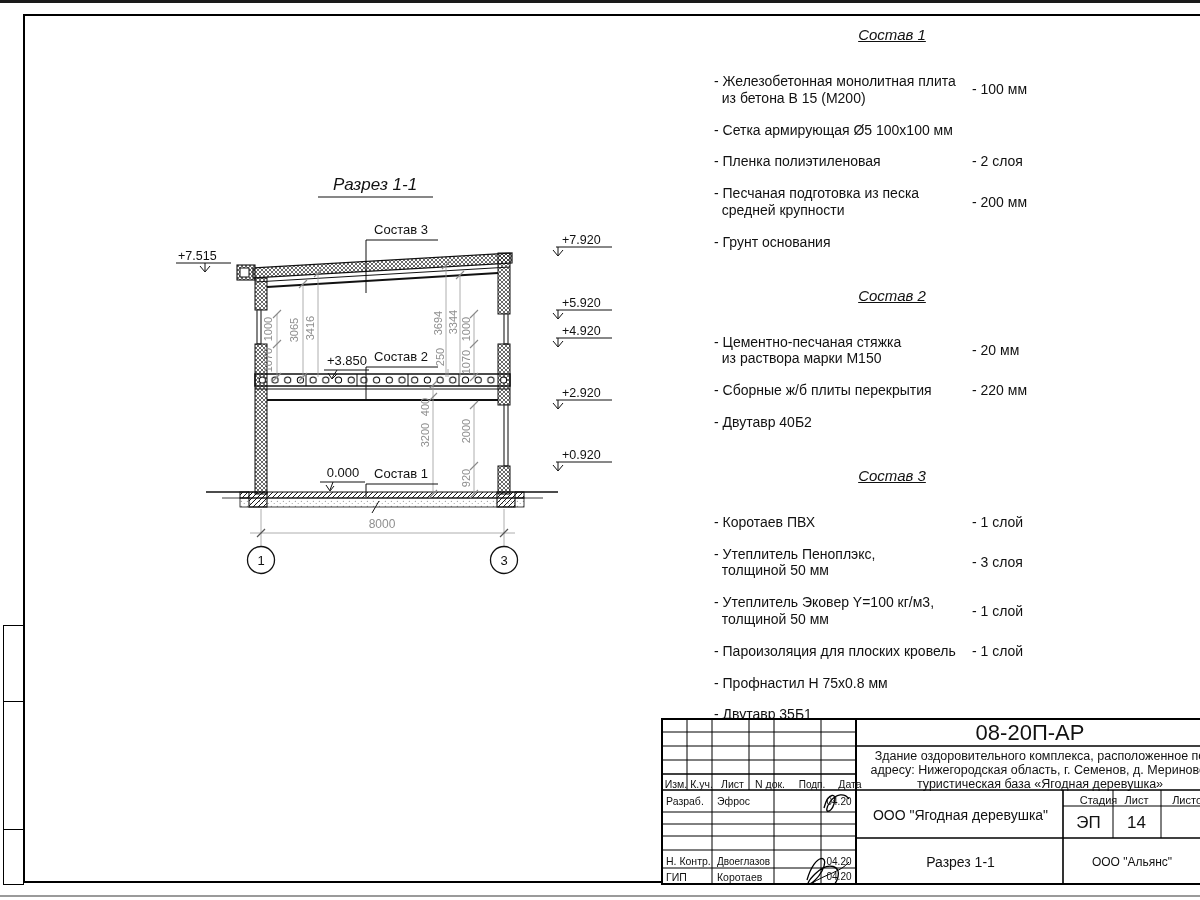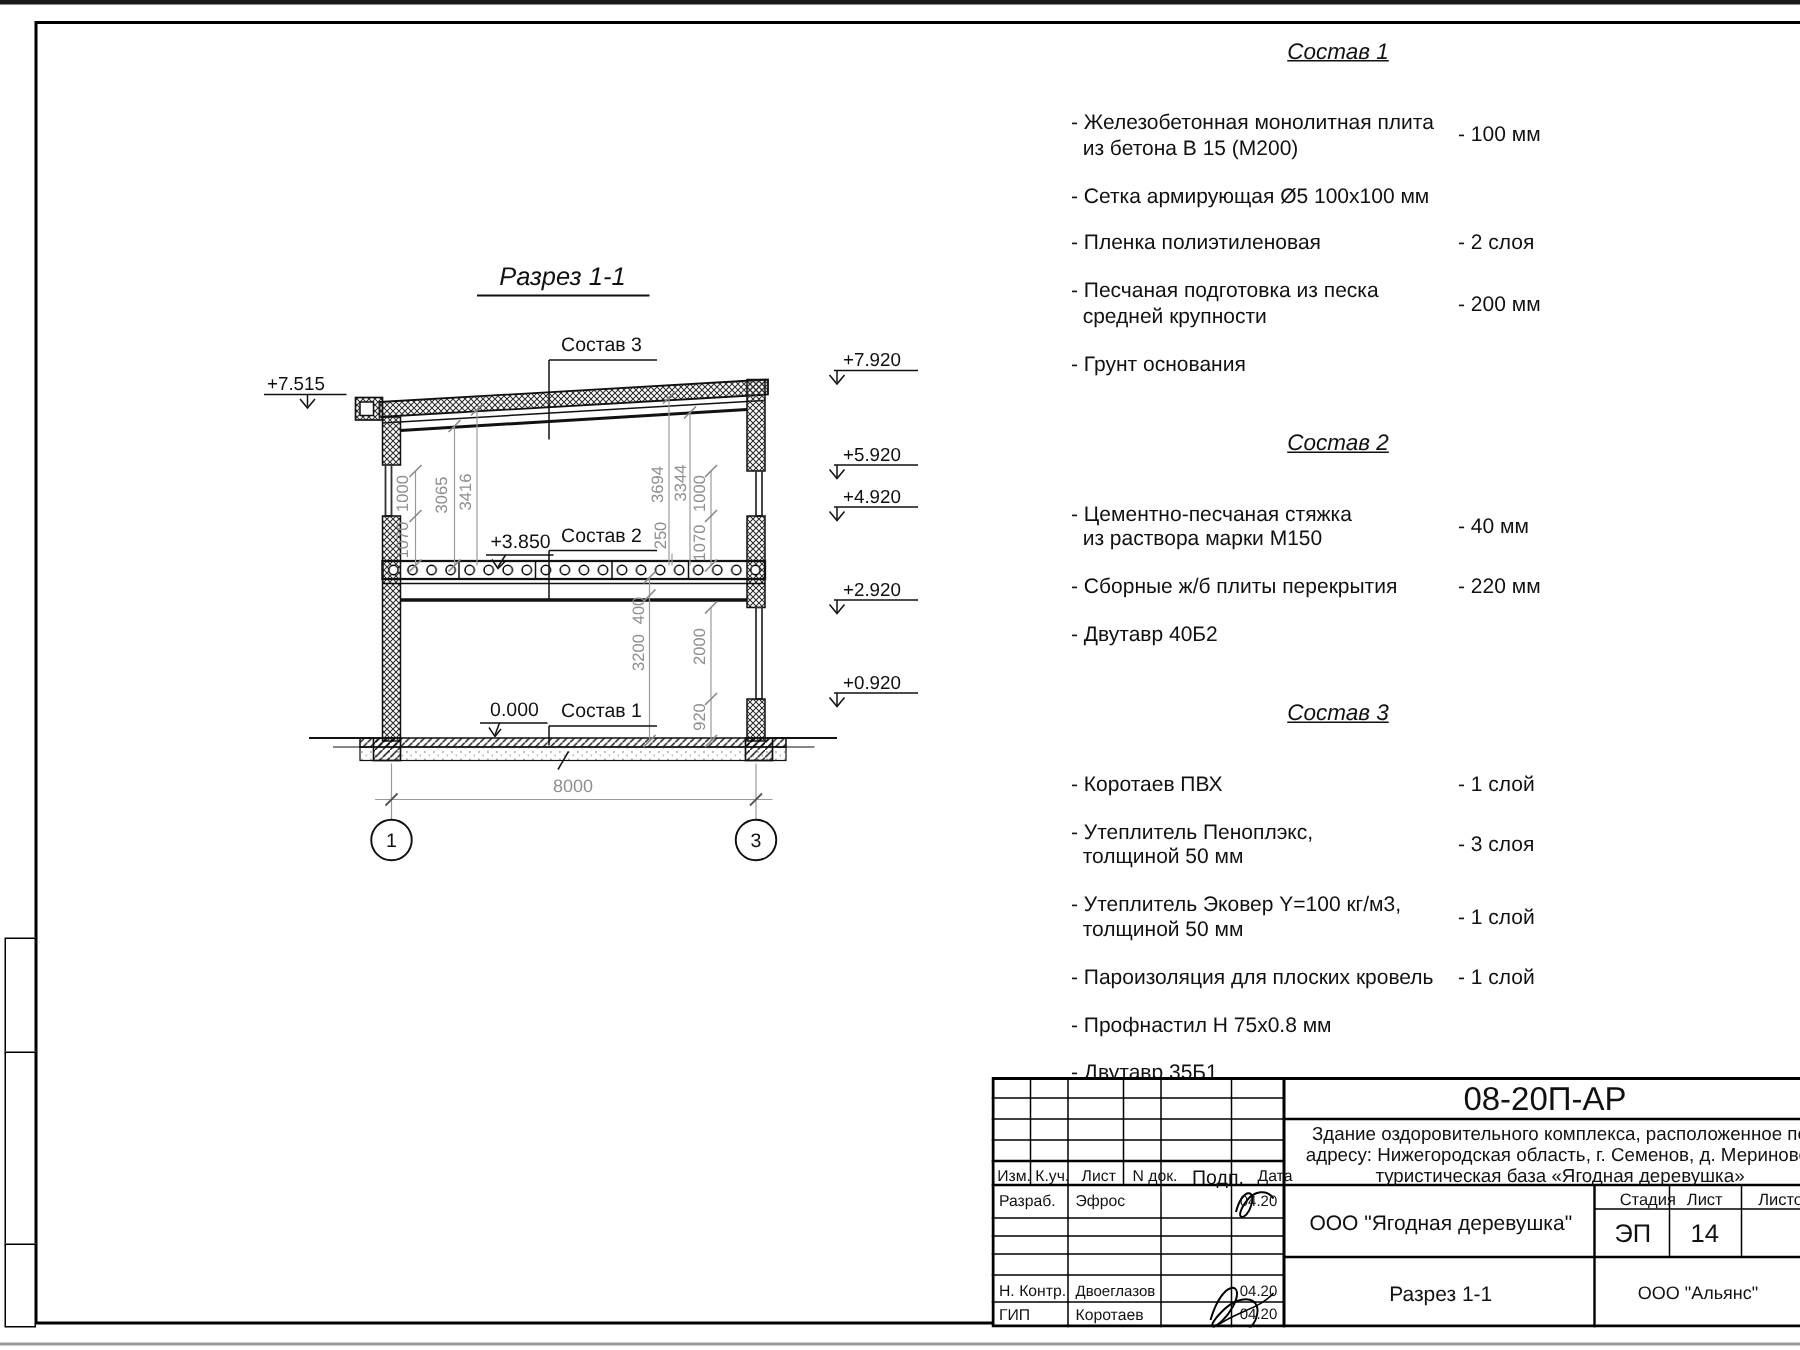--- a/index.html
+++ b/index.html
@@ -246,21 +246,21 @@
     <div class="comp-item">
         <span class="nm">- Грунт основания</span>
         <span class="vl"></span>
       </div>
   </div>
   <div class="comp2">
     <h3 class="comp-head">Состав 2</h3>
     <div class="comp-item">
         <span class="nm">- Цементно-песчаная стяжка
 &nbsp;&nbsp;из раствора марки М150</span>
-        <span class="vl">- 40 мм</span>
+        <span class="vl">- 20 мм</span>
       </div>
     <div class="comp-item">
         <span class="nm">- Сборные ж/б плиты перекрытия</span>
         <span class="vl">- 220 мм</span>
       </div>
     <div class="comp-item">
         <span class="nm">- Двутавр 40Б2</span>
         <span class="vl"></span>
       </div>
   </div>
@@ -328,21 +328,21 @@
     <path d="M163,90 c4,-16 14,-16 10,-4 c-3,10 -12,10 -4,-2 c6,-9 15,-9 19,-3"></path>
     <path d="M146,162 c8,-28 24,-26 15,-9 c-9,16 -22,18 -7,3 c13,-13 28,-9 22,6 c-5,12 -25,13 -29,3"></path>
     <path d="M150,166 c14,-10 30,-12 38,-22" stroke-width="1"></path>
   </g>
 </svg>
 
 <div class="tbtxt" style="left:663px;top:777px;width:26px;height:14px;font-size:10.5px;">Изм.</div>
 <div class="tbtxt" style="left:689px;top:777px;width:25px;height:14px;font-size:10.5px;">К.уч.</div>
 <div class="tbtxt" style="left:714px;top:777px;width:37px;height:14px;font-size:10.5px;">Лист</div>
 <div class="tbtxt" style="left:751px;top:777px;width:38px;height:14px;font-size:10.5px;">N док.</div>
-<div class="tbtxt" style="left:789px;top:777px;width:46px;height:14px;font-size:13px;">Подп.</div>
+<div class="tbtxt" style="left:789px;top:777px;width:46px;height:14px;font-size:10px;">Подп.</div>
 <div class="tbtxt" style="left:823px;top:777px;width:54px;height:14px;font-size:10.5px;">Дата</div>
 
 <div class="tbtxt tb-left" style="left:666px;top:793px;width:46px;height:16px;font-size:10.5px;">Разраб.</div>
 <div class="tbtxt tb-left" style="left:717px;top:793px;width:58px;height:16px;font-size:10.5px;">Эфрос</div>
 <div class="tbtxt" style="left:822px;top:793px;width:34px;height:16px;font-size:10px;">04.20</div>
 
 <div class="tbtxt tb-left" style="left:666px;top:853px;width:48px;height:16px;font-size:10.5px;">Н. Контр.</div>
 <div class="tbtxt tb-left" style="left:717px;top:853px;width:60px;height:16px;font-size:10px;">Двоеглазов</div>
 <div class="tbtxt" style="left:822px;top:853px;width:34px;height:16px;font-size:10px;">04.20</div>
 

